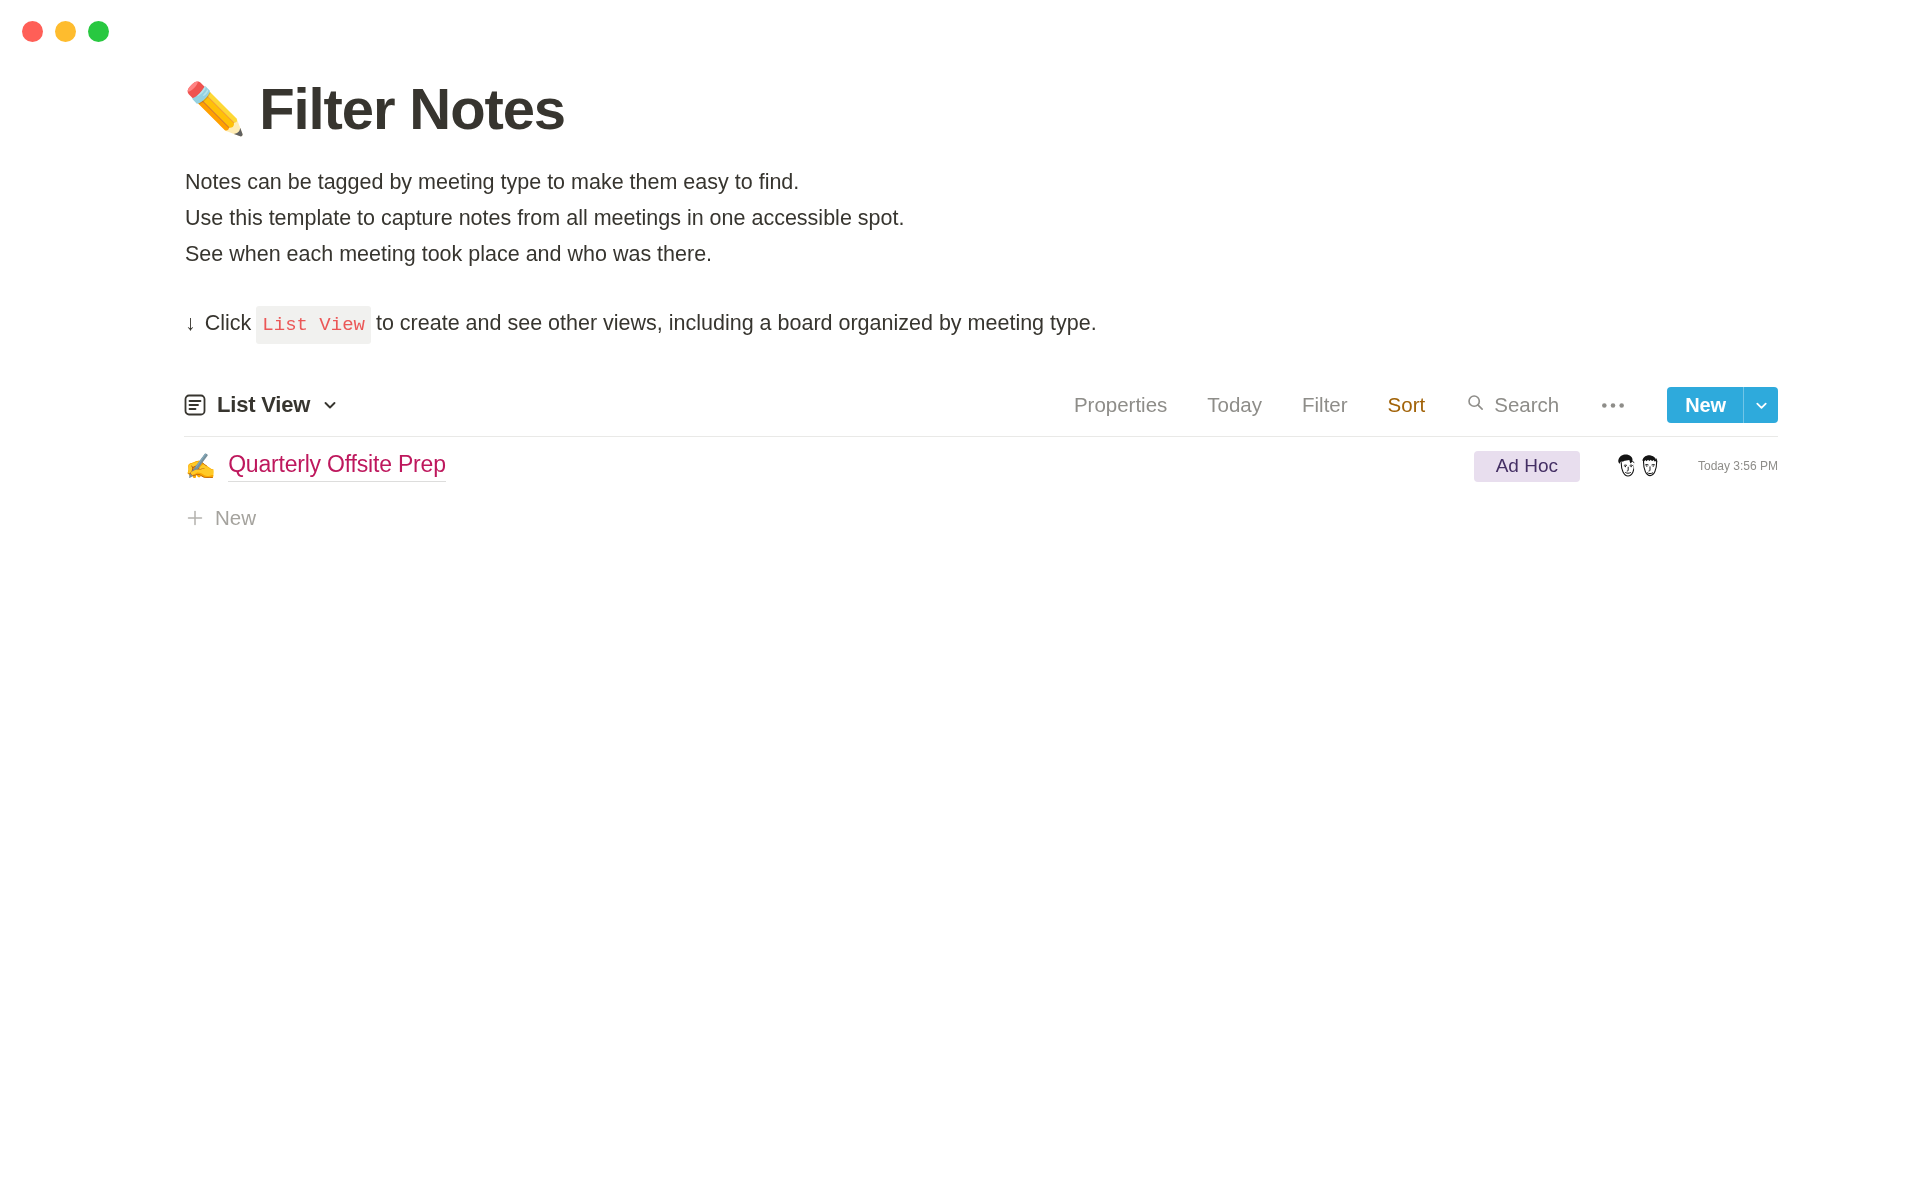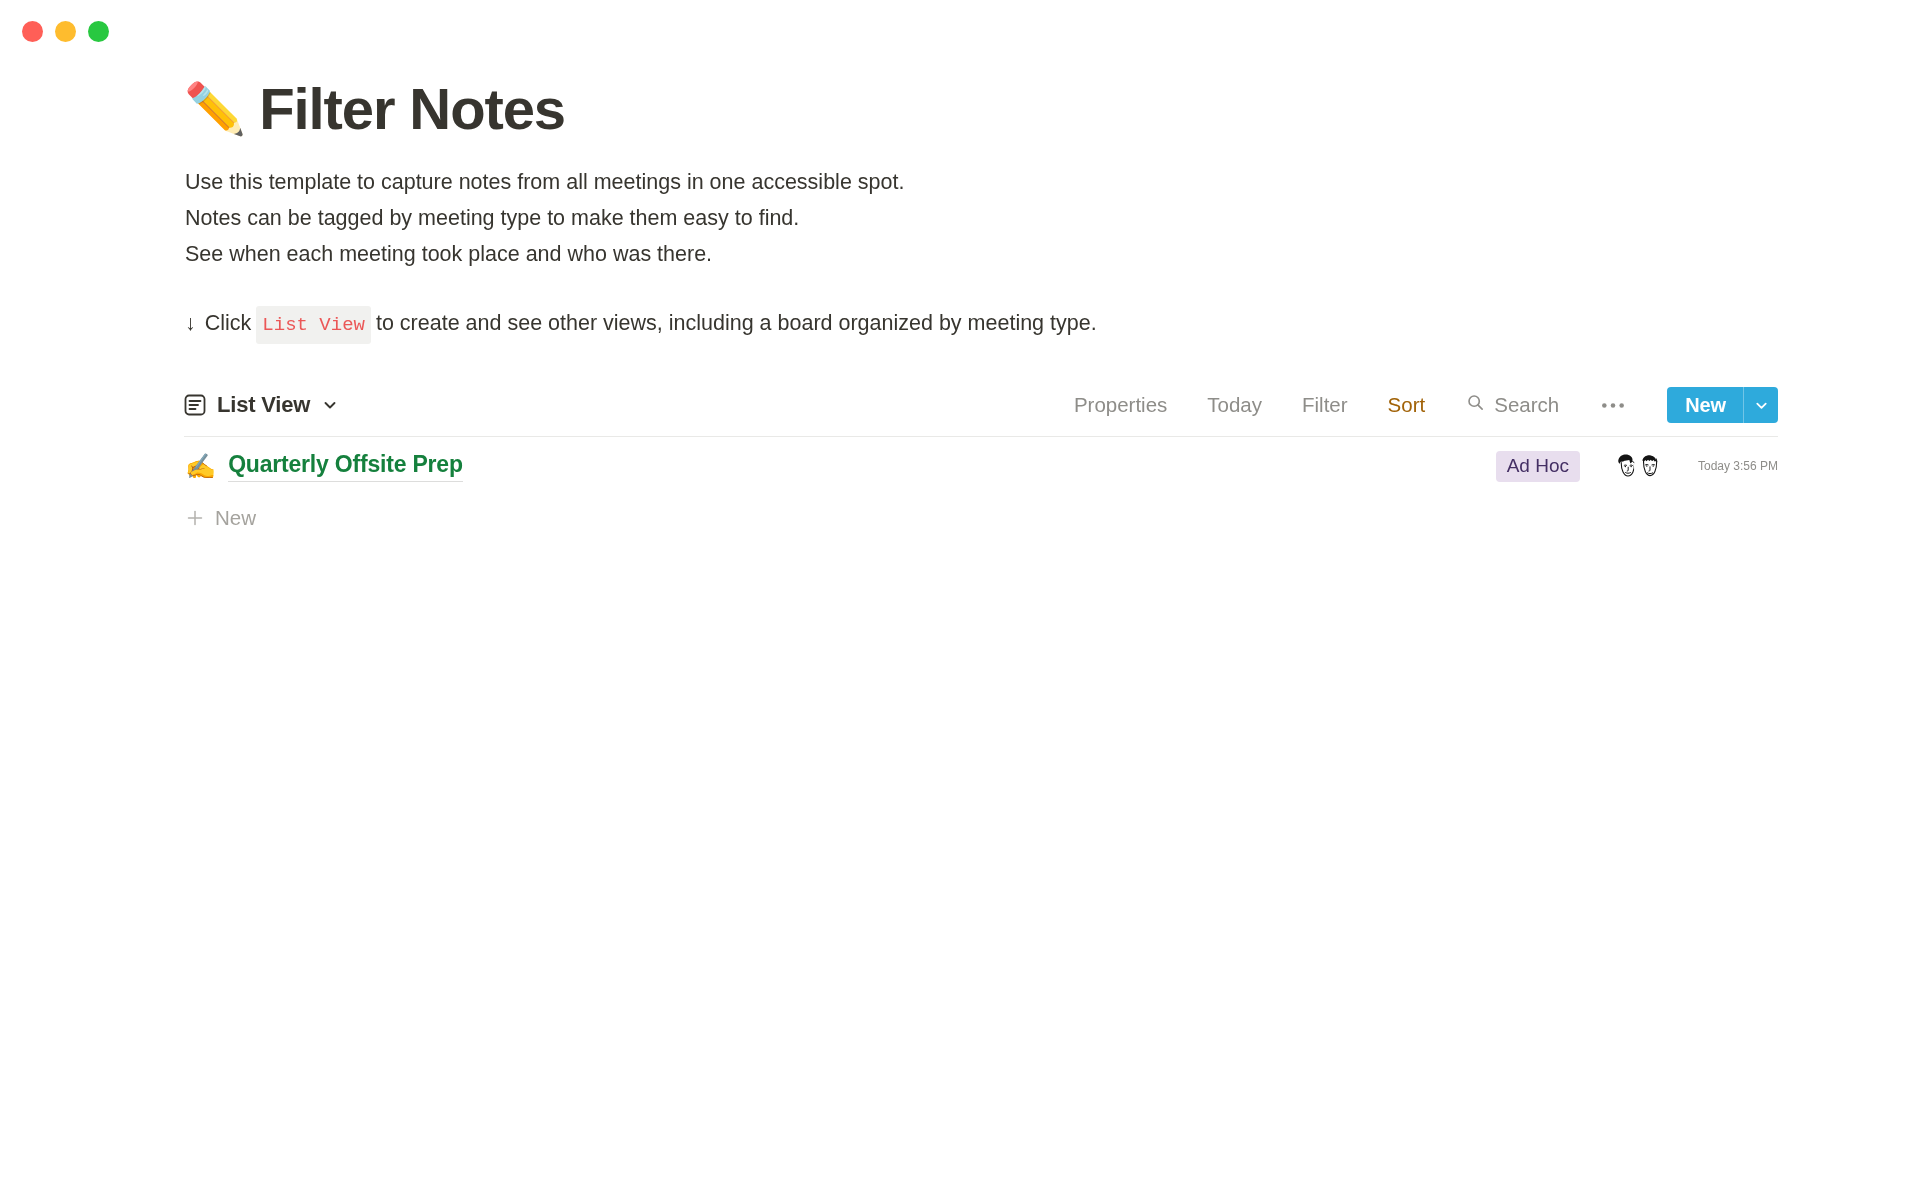--- a/index.html
+++ b/index.html
@@ -214,37 +214,37 @@
     align-items: center;
     gap: 12px;
   }
   .row-emoji {
     font-size: 25px;
     line-height: 1;
     font-family: "DejaVu Sans", sans-serif;
   }
   .row-title {
     font-size: 23px;
-    font-weight: bold;
-    color: #15803d;
+    font-weight: normal;
+    color: #be185d;
     border-bottom: 1px solid #dddddc;
     padding-bottom: 3px;
     letter-spacing: -0.2px;
   }
 
   .row-right {
     display: flex;
     align-items: center;
     gap: 0;
   }
   .tag {
     background: #e8deee;
     color: #442f64;
     font-size: 19px;
-    padding: 4px 11px 5px;
+    padding: 4px 22px 5px;
     border-radius: 4px;
     white-space: nowrap;
   }
 
   .avatars {
     display: flex;
     align-items: center;
     margin-left: 32px;
   }
   .avatar {
@@ -289,22 +289,22 @@
 
 <div class="page">
   <div class="content">
 
     <h1 class="page-title">
       <span class="title-emoji">✏️</span>
       <span>Filter Notes</span>
     </h1>
 
     <div class="description">
+      <div class="line">Notes can be tagged by meeting type to make them easy to find.</div>
       <div class="line">Use this template to capture notes from all meetings in one accessible spot.</div>
-      <div class="line">Notes can be tagged by meeting type to make them easy to find.</div>
       <div class="line">See when each meeting took place and who was there.</div>
     </div>
 
     <div class="callout">
       <span class="arrow-down">↓</span>
       <span>Click</span>
       <span class="inline-code">List View</span>
       <span>to create and see other views, including a board organized by meeting type.</span>
     </div>
 

